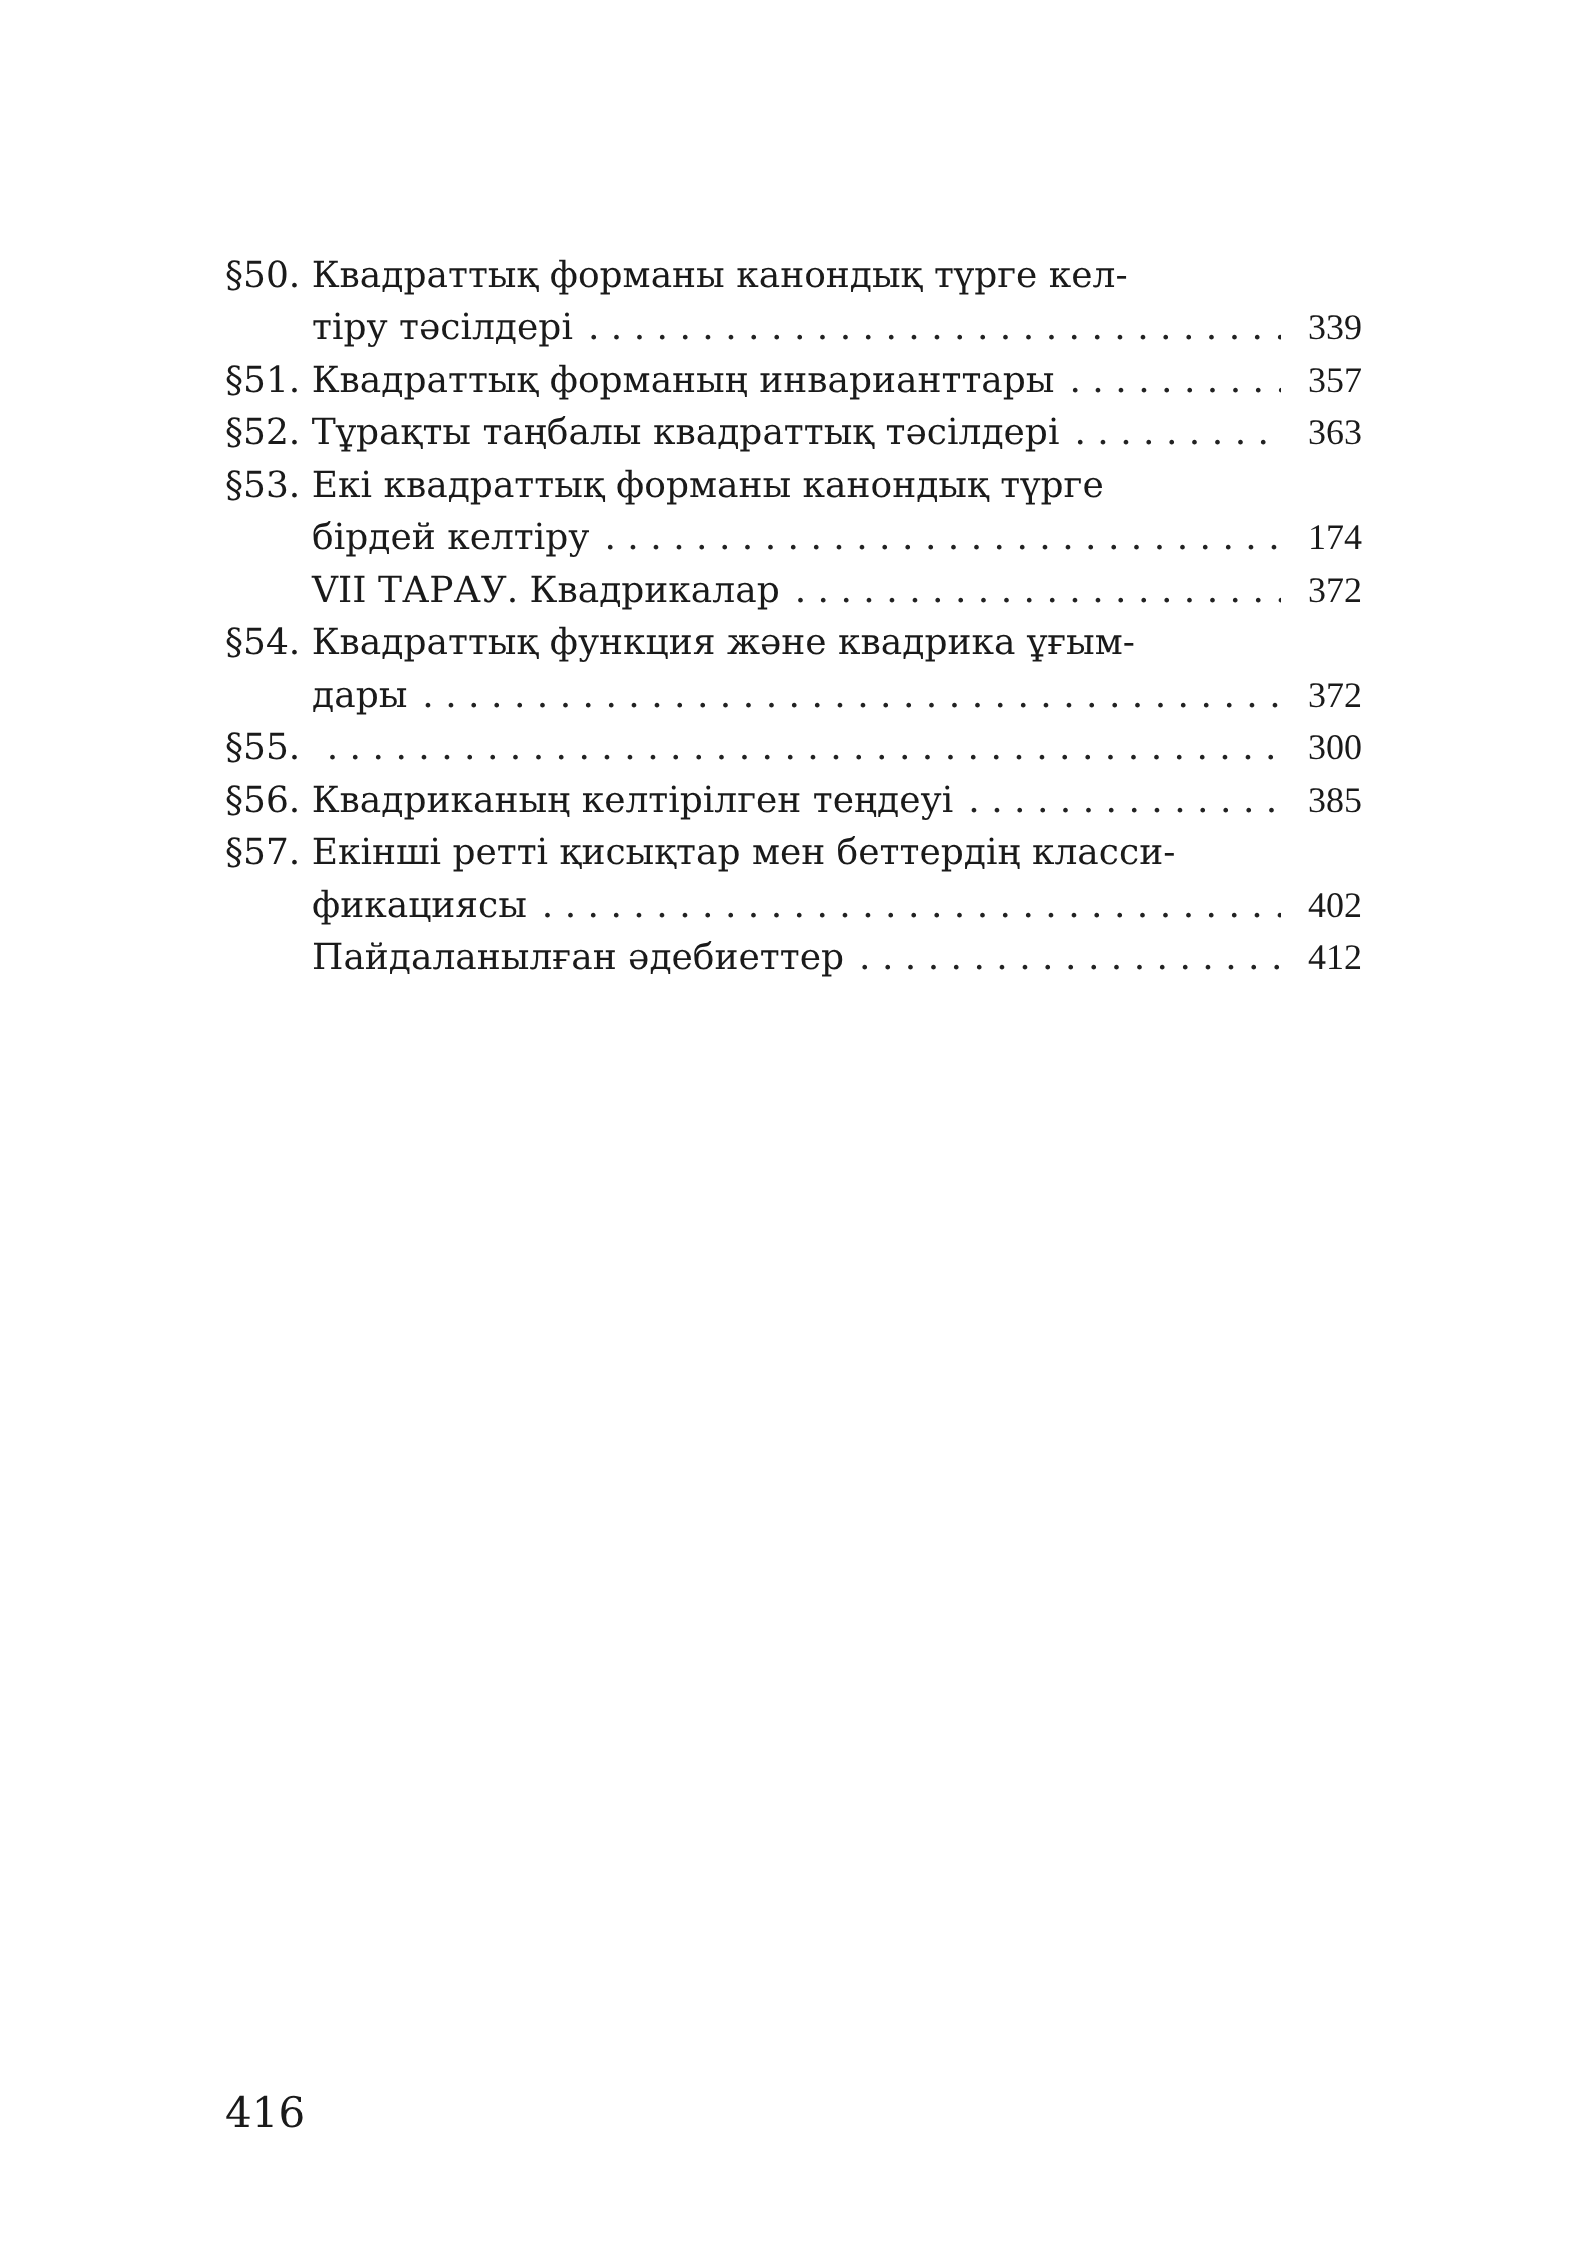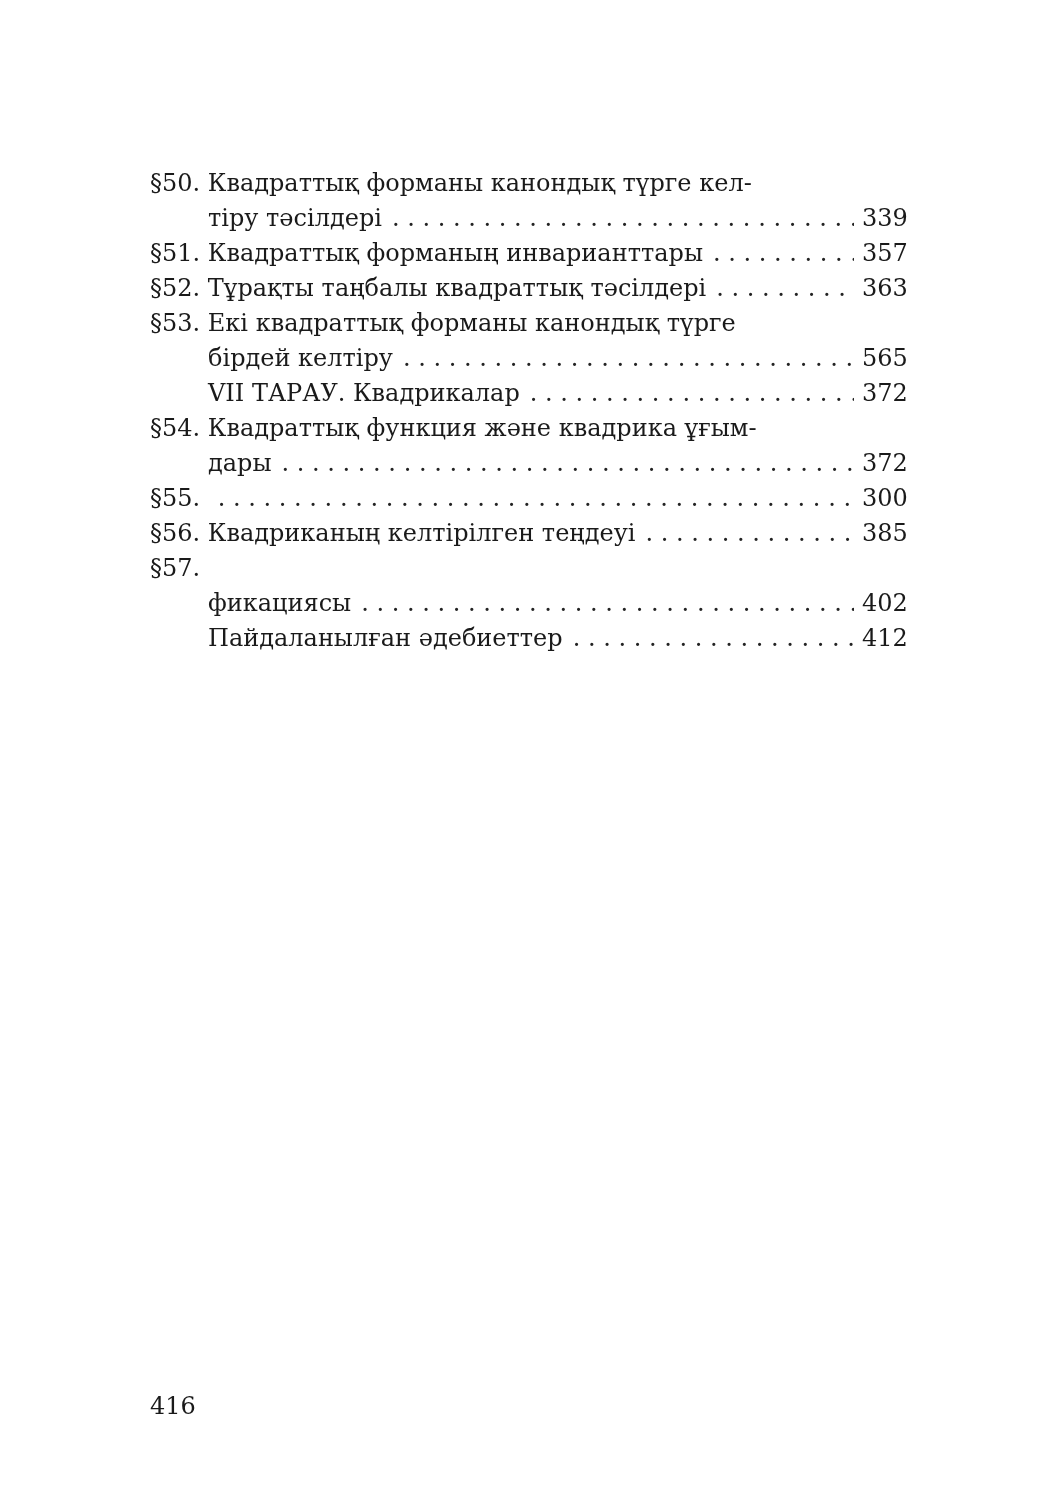--- a/index.html
+++ b/index.html
@@ -5,23 +5,23 @@
   html, body { margin:0; padding:0; background:#ffffff; }
   body { width:1058px; height:1500px; position:relative; overflow:hidden;
          font-family:"DejaVu Serif", "Liberation Serif", serif; color:#1a1a1a; }
   .toc { position:absolute; left:150px; top:130px; width:758px;margin-top:36px; }
   .line { position:relative; height:35px; line-height:35px; font-size:24px;
           white-space:nowrap; display:flex; align-items:baseline; }
   .line .num { flex:0 0 auto; }
   .line .txt { flex:0 0 auto; }
   .line .dots { flex:1 1 auto; overflow:hidden; margin:0 8px 0 10px; letter-spacing:2px; color:#222; }
   .line .dots::before { content:". . . . . . . . . . . . . . . . . . . . . . . . . . . . . . . . . . . . . . . . . . . . . . . . . . . . . . . . . . . . . . . . . . . . . . . . ."; letter-spacing:0px; }
-  .line .page { flex:0 0 auto; text-align:left; min-width:46px; }
+  .line .page { flex:0 0 auto; text-align:right; min-width:46px;font-family:Liberation Serif, serif; }
   .indent { padding-left:58px; }
-  .footer-page { position:absolute; left:150px; top:1392px; font-size:24px; }
+  .footer-page { position:absolute; left:150px; top:1392px; font-size:28px; }
 </style>
 </head>
 <body>
 
 <div class="toc">
 
   <div class="line">
     <span class="num">§50.</span>&nbsp;<span class="txt">Квадраттық форманы канондық түрге кел-</span>
   </div>
   <div class="line indent">
@@ -41,21 +41,21 @@
     <span class="dots"></span>
     <span class="page">363</span>
   </div>
 
   <div class="line">
     <span class="num">§53.</span>&nbsp;<span class="txt">Екі квадраттық форманы канондық түрге</span>
   </div>
   <div class="line indent">
     <span class="txt">бірдей келтіру</span>
     <span class="dots"></span>
-    <span class="page">565</span>
+    <span class="page">174</span>
   </div>
 
   <div class="line indent">
     <span class="txt">VII ТАРАУ. Квадрикалар</span>
     <span class="dots"></span>
     <span class="page">372</span>
   </div>
 
   <div class="line">
     <span class="num">§54.</span>&nbsp;<span class="txt">Квадраттық функция және квадрика ұғым-</span>
@@ -72,21 +72,21 @@
     <span class="page">300</span>
   </div>
 
   <div class="line">
     <span class="num">§56.</span>&nbsp;<span class="txt">Квадриканың келтірілген теңдеуі</span>
     <span class="dots"></span>
     <span class="page">385</span>
   </div>
 
   <div class="line">
-    <span class="num">§57.</span>&nbsp;
+    <span class="num">§57.</span>&nbsp;<span class="txt">Екінші ретті қисықтар мен беттердің класси-</span>
   </div>
   <div class="line indent">
     <span class="txt">фикациясы</span>
     <span class="dots"></span>
     <span class="page">402</span>
   </div>
 
   <div class="line indent">
     <span class="txt">Пайдаланылған әдебиеттер</span>
     <span class="dots"></span>

